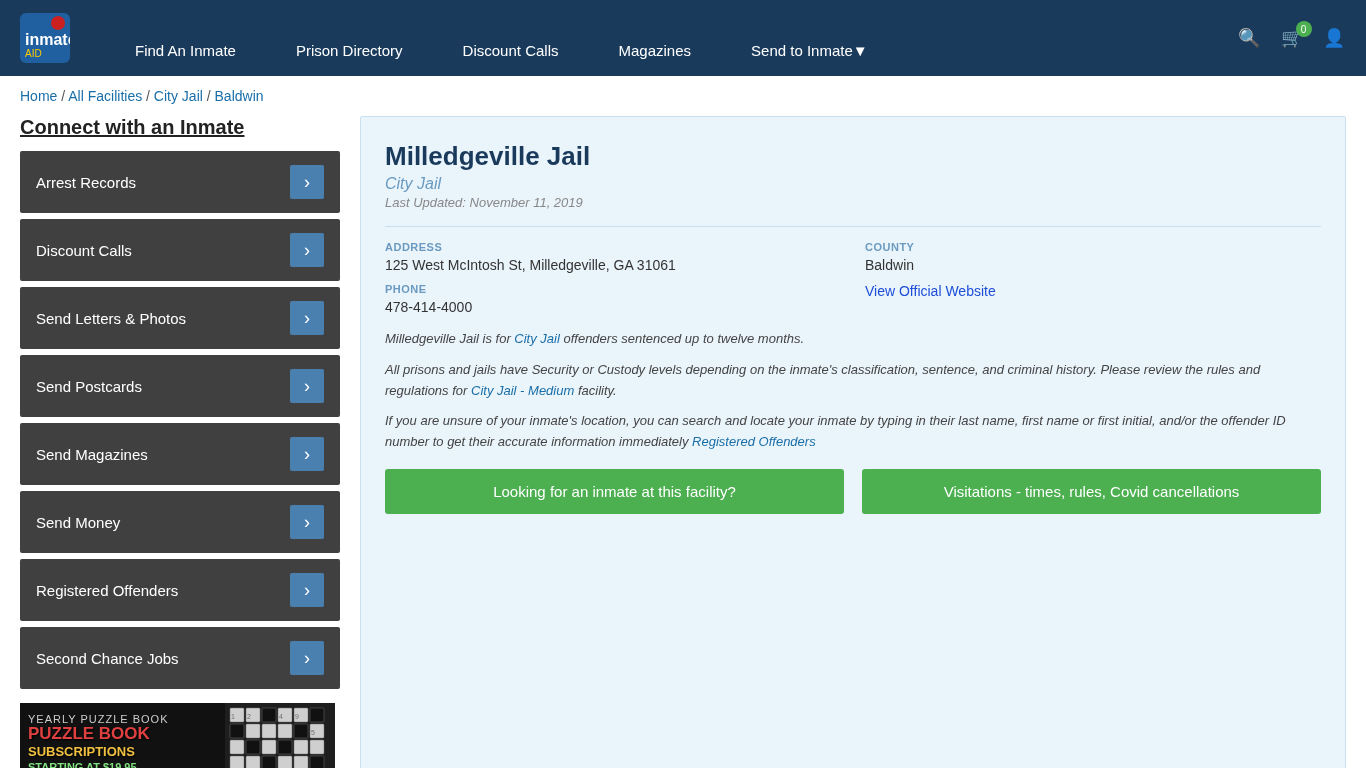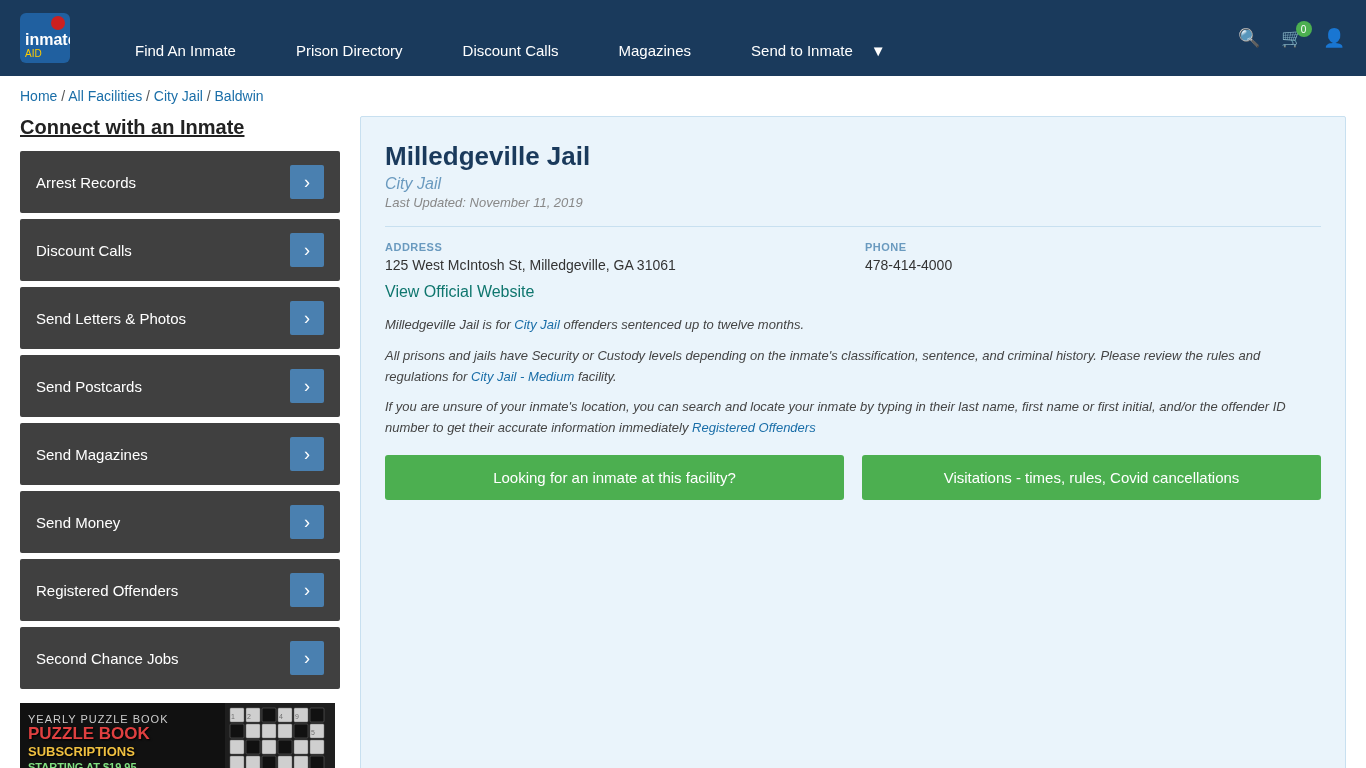--- a/index.html
+++ b/index.html
@@ -34,21 +34,21 @@
       font-size: 15px;
       padding: 0 30px;
       height: 76px;
       display: flex;
       align-items: center;
       margin-top: 24px;
     }
     .nav-send-inmate {
       display: flex;
       align-items: center;
-      gap: 18px;
+      gap: 0;
     }
     .header-icons {
       display: flex;
       align-items: center;
       gap: 20px;
     }
     .header-icon-btn {
       background: none;
       border: none;
       color: #fff;
@@ -166,23 +166,23 @@
       color: #6a9abf;
       text-transform: uppercase;
       letter-spacing: 0.5px;
       margin-bottom: 4px;
     }
     .info-value {
       font-size: 14px;
       color: #333;
     }
     .info-link {
-      color: #0f766e;
+      color: #1d4ed8;
       text-decoration: none;
-      font-size: 16px;
+      font-size: 14px;
     }
     .facility-desc {
       font-size: 13px;
       color: #444;
       line-height: 1.6;
       font-style: italic;
       margin-bottom: 10px;
     }
     .facility-desc a {
       color: #1a6ea8;
@@ -405,20 +405,24 @@
     <div class="facility-name">Milledgeville Jail</div>
     <div class="facility-type">City Jail</div>
     <div class="facility-updated">Last Updated: November 11, 2019</div>
 
     <div class="facility-info-grid">
       <div>
         <div class="info-label">ADDRESS</div>
         <div class="info-value">125 West McIntosh St, Milledgeville, GA 31061</div>
       </div>
       <div>
+        <div class="info-label">COUNTY</div>
+        <div class="info-value">Baldwin</div>
+      </div>
+      <div>
         <div class="info-label">PHONE</div>
         <div class="info-value">478-414-4000</div>
       </div>
       <div>
         <a href="#" class="info-link">View Official Website</a>
       </div>
     </div>
 
     <div class="facility-desc">
       Milledgeville Jail is for <a href="#">City Jail</a> offenders sentenced up to twelve months.

